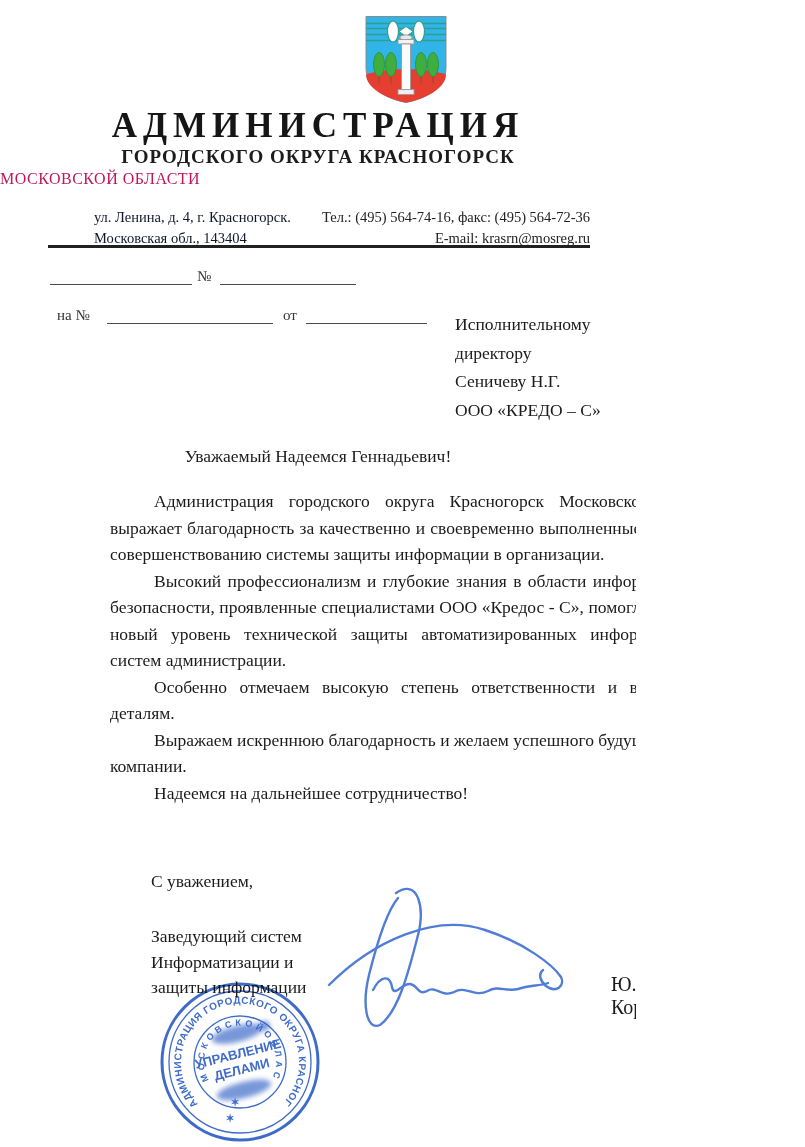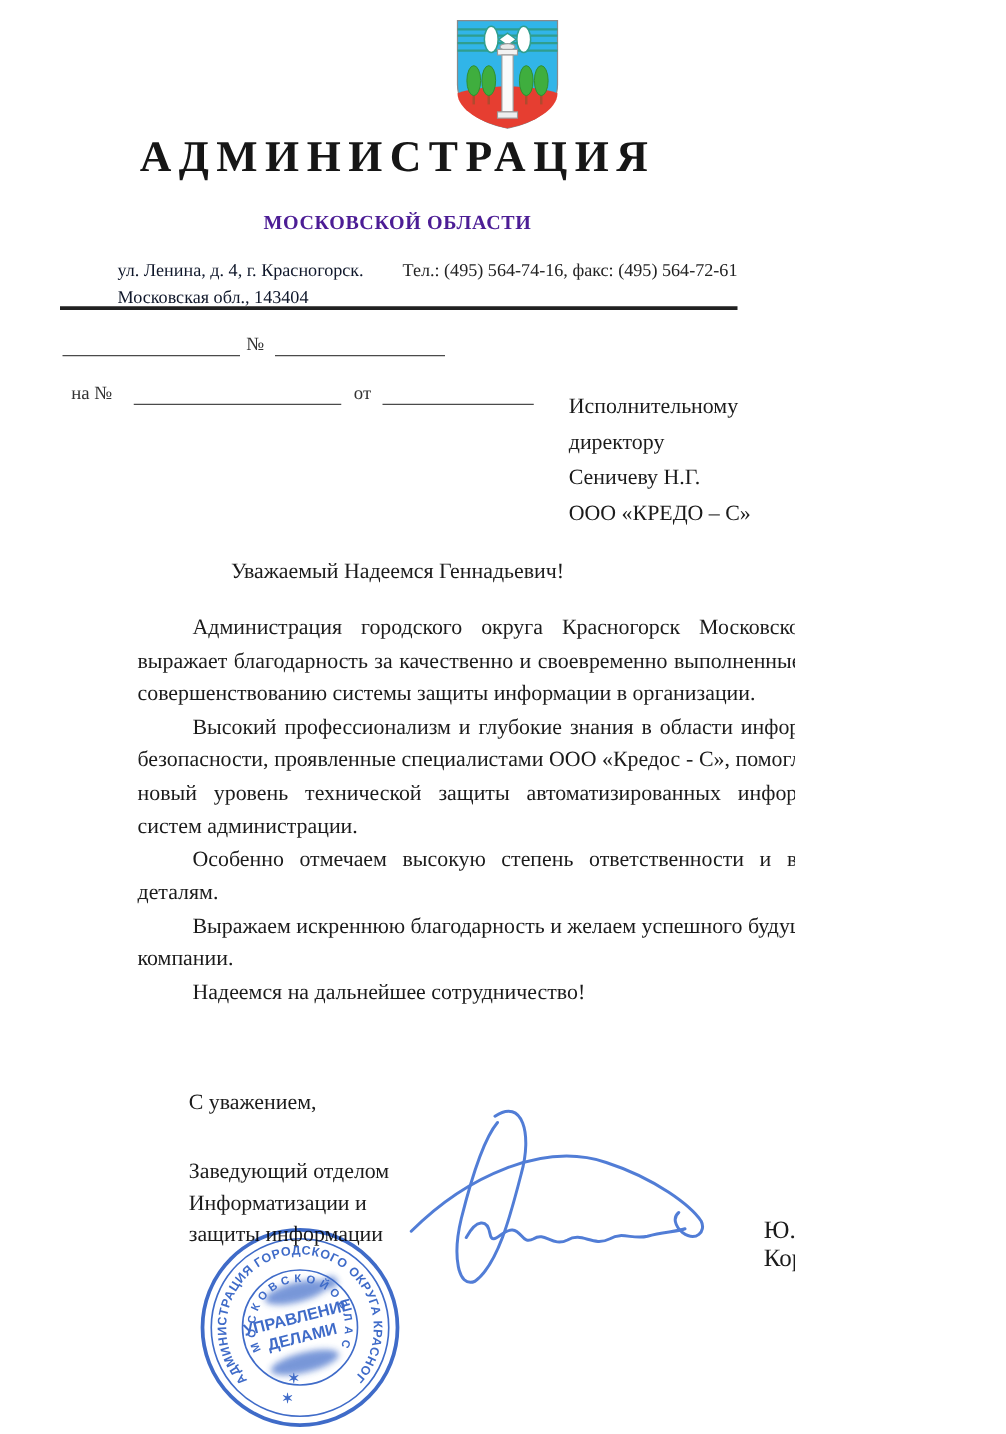--- a/index.html
+++ b/index.html
@@ -7,21 +7,21 @@
   .page {
     position:relative; width:636px; height:1147px; background:#ffffff;
     font-family:"Liberation Serif", serif; color:#1b1b1b; overflow:hidden;
   }
   .abs { position:absolute; }
 
   
   .crest { left:361px; top:13px; width:90px; height:93px; }
   .org1 { left:0; right:0; top:106px; text-align:center; font-size:35px; font-weight:bold; letter-spacing:6px; color:#161616;}
   .org2 { left:0; right:0; top:146px; text-align:center; font-size:19px; font-weight:bold; letter-spacing:1px; color:#1c1c1c;}
-  .org3 { left:0; right:0; top:170px; text-align:center; font-size:16px; font-weight:bold; letter-spacing:0.5px; color:#4c1d95;}
+  .org3 { left:0; right:0; top:170px; text-align:left; font-size:16px; font-weight:normal; letter-spacing:0.5px; color:#be185d;}
 
   .addr { left:55px; top:207px; font-size:14.5px; line-height:21px; color:#0f172a;margin-left:39px; }
   .contact { right:46px; top:207px; font-size:14.5px; line-height:21px; color:#222; text-align:right; }
   .rule { left:48px; right:46px; top:245px; height:3px; background:#212121; }
 
   
   .blank { border-top:1.5px solid #4a4a4a; height:0; }
   .reflabel { font-size:15px; color:#333; }
 
   
@@ -80,28 +80,30 @@
 
     <g stroke="#9a9a9a" stroke-width="0.9">
       <ellipse cx="45" cy="24" rx="6" ry="2.6" fill="#e9e9e9"></ellipse>
       <rect x="37" y="26" width="16" height="4.5" fill="#f3f3f3"></rect>
       <rect x="40.5" y="30.5" width="9" height="45.5" fill="#fbfbfb"></rect>
       <rect x="37" y="76" width="16" height="5" fill="#eeeeee"></rect>
     </g>
   </svg>
 
   <div class="abs org1">АДМИНИСТРАЦИЯ</div>
+  <div class="abs org2">ГОРОДСКОГО ОКРУГА КРАСНОГОРСК</div>
   <div class="abs org3">МОСКОВСКОЙ ОБЛАСТИ</div>
 
   <div class="abs addr">
     <div>ул. Ленина, д. 4, г. Красногорск.</div>
     <div>Московская обл., 143404</div>
   </div>
   <div class="abs contact">
-    <div>Тел.: (495) 564-74-16, факс: (495) 564-72-61</div>
+    <div>Тел.: (495) 564-74-16, факс: (495) 564-72-36</div>
+    <div>E-mail: krasrn@mosreg.ru</div>
   </div>
   <div class="abs rule"></div>
 
   <div class="abs blank" style="left:50px; top:284px; width:142px;"></div>
   <div class="abs reflabel" style="left:197px; top:268px;">№</div>
   <div class="abs blank" style="left:220px; top:284px; width:136px;"></div>
 
   <div class="abs reflabel" style="left:57px; top:307px;">на №</div>
   <div class="abs blank" style="left:107px; top:323px; width:166px;"></div>
   <div class="abs reflabel" style="left:283px; top:307px;">от</div>
@@ -118,21 +120,21 @@
   <div class="abs body-text">
     <p>Администрация городского округа Красногорск Московской области выражает благодарность за качественно и своевременно выполненные работы по совершенствованию системы защиты информации в организации.</p>
     <p>Высокий профессионализм и глубокие знания в области информационной безопасности, проявленные специалистами ООО «Кредос - С», помогли выйти на новый уровень технической защиты автоматизированных информационных систем администрации.</p>
     <p>Особенно отмечаем высокую степень ответственности и внимания к деталям.</p>
     <p>Выражаем искреннюю благодарность и желаем успешного будущего Вашей компании.</p>
     <p>Надеемся на дальнейшее сотрудничество!</p>
   </div>
 
   <div class="abs regards">С уважением,</div>
   <div class="abs position">
-    <div>Заведующий отделом</div>
+    <div>Заведующий систем</div>
     <div>Информатизации и</div>
     <div>защиты информации</div>
   </div>
   <div class="abs signer">Ю.В. Кормилицын</div>
 
   <svg class="abs signature" viewBox="0 0 292 172">
     <g fill="none" stroke="#3f6fd2" stroke-width="2.4" stroke-linecap="round" opacity="0.9">
       <path d="M6,112 C50,68 112,40 162,57 C202,70 230,92 238,104 C242,112 234,121 223,113 C217,108 215,101 220,97"></path>
       <path d="M73,20 C95,5 103,34 94,66 C85,101 75,139 57,152 C43,158 39,131 46,102 C54,70 64,38 75,25"></path>
       <path d="M50,117 C58,102 67,102 69,114 C71,125 79,110 87,111 C95,112 95,123 104,118 C113,112 119,125 131,119 C143,112 151,125 165,118 C175,112 183,119 195,116 C207,112 217,113 225,110"></path>

